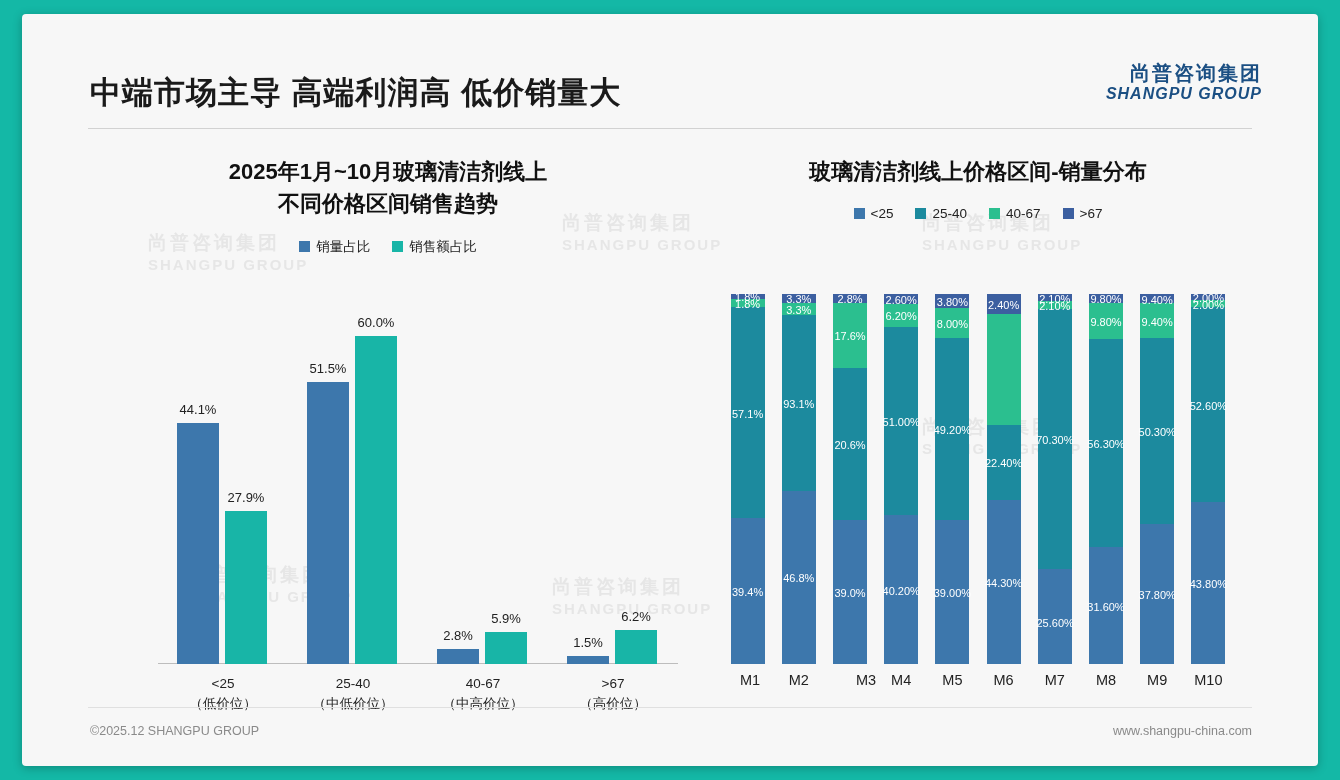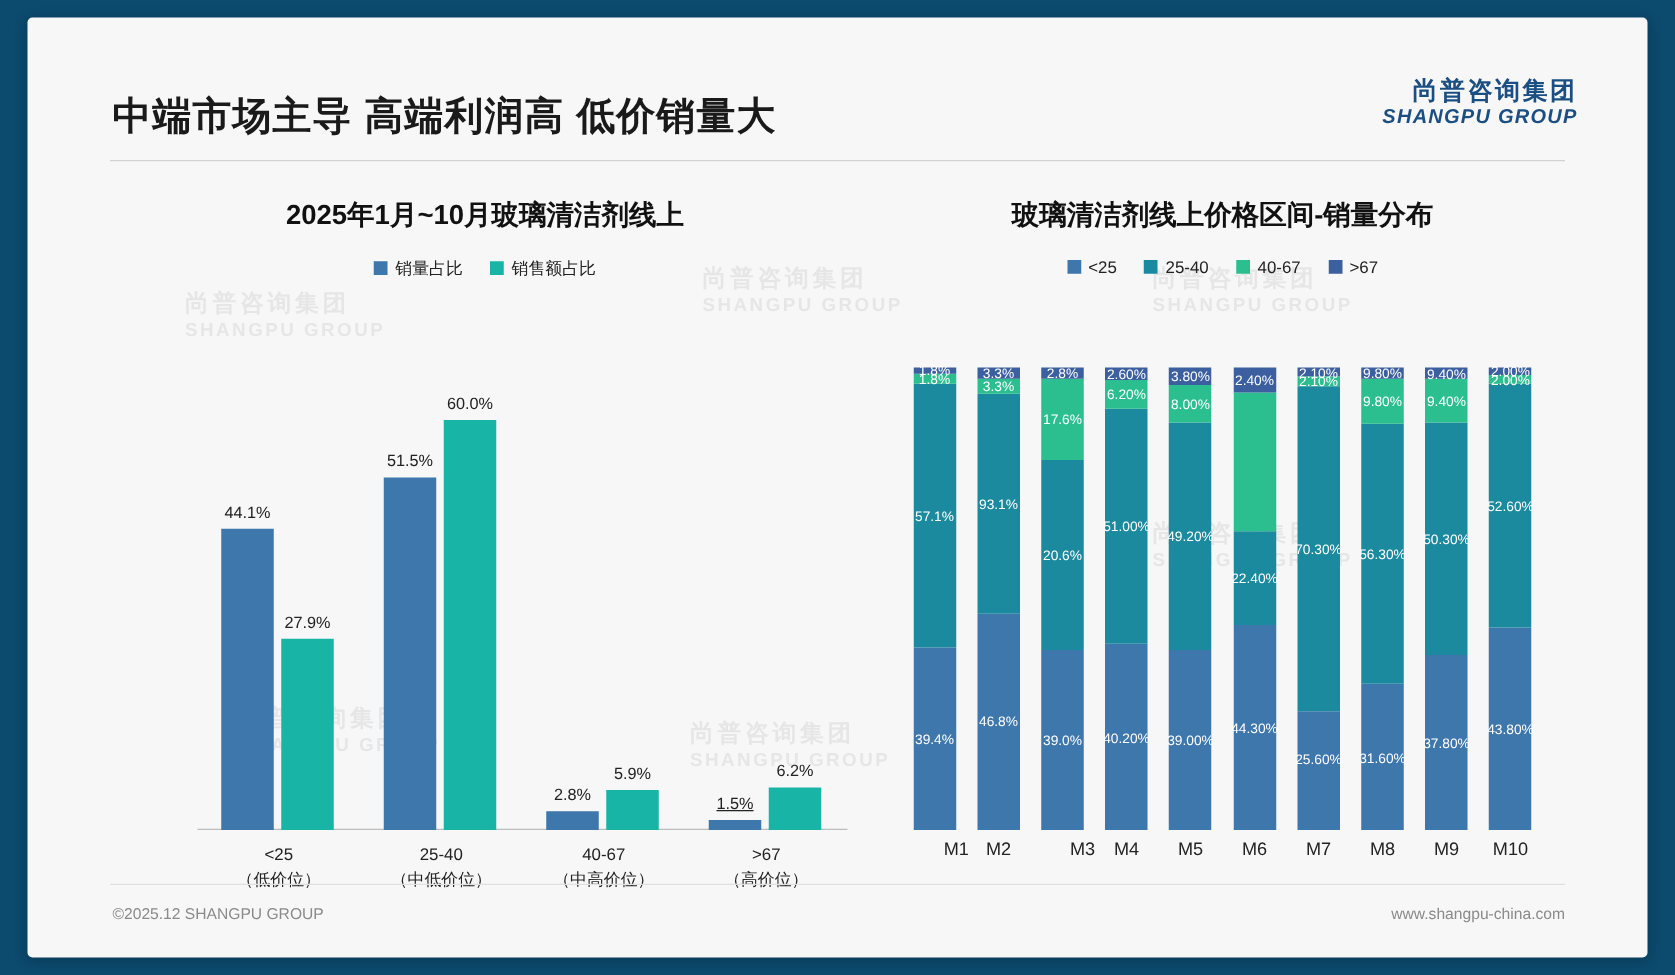--- a/index.html
+++ b/index.html
@@ -5,21 +5,21 @@
   html, body {
     margin: 0;
     padding: 0;
     background: #cfcfcf;
     font-family: "Liberation Sans", sans-serif;
   }
   #page {
     position: relative;
     width: 1340px;
     height: 780px;
-    background: #0c4a6e;
+    background: #14b8a6;
     overflow: hidden;
   }
   #slide {
     position: absolute;
     left: 22px;
     top: 14px;
     width: 1296px;
     height: 752px;
     background: #f7f7f7;
     border-radius: 4px;
@@ -251,20 +251,21 @@
       <div class="l2">SHANGPU GROUP</div>
     </div>
     <div class="wm" style="left:900px; top:400px;">
       <div class="l1">尚普咨询集团</div>
       <div class="l2">SHANGPU GROUP</div>
     </div>
 
     <div class="panel" id="panel-left">
       <div class="chart-title">
         <span>2025年1月~10月玻璃清洁剂线上</span>
+        <span class="l2">不同价格区间销售趋势</span>
       </div>
       <div class="legend" id="legend-left">
           <div class="legend-item">
             <span class="legend-swatch" style="background: rgb(61, 119, 172);"></span>
             <span>销量占比</span>
           </div>
           <div class="legend-item">
             <span class="legend-swatch" style="background: rgb(24, 181, 167);"></span>
             <span>销售额占比</span>
           </div>
@@ -289,21 +290,21 @@
           </div>
           <div class="gb-bar" style="left: 279px; height: 15.3176px; background: rgb(61, 119, 172);"></div>
           <div class="gb-label" style="left: 265px; bottom: 21.3176px;">2.8%</div>
           <div class="gb-bar" style="left: 327px; height: 32.2765px; background: rgb(24, 181, 167);"></div>
           <div class="gb-label" style="left: 313px; bottom: 38.2765px;">5.9%</div>
           <div class="cat-label" style="left: 265px;">
             <span>40-67</span>
             <span>（中高价位）</span>
           </div>
           <div class="gb-bar" style="left: 409px; height: 8.20588px; background: rgb(61, 119, 172);"></div>
-          <div class="gb-label" style="left: 395px; bottom: 14.2059px; text-decoration: underline;">1.5%</div>
+          <div class="gb-label" style="left: 395px; bottom: 14.2059px;">1.5%</div>
           <div class="gb-bar" style="left: 457px; height: 33.9176px; background: rgb(24, 181, 167);"></div>
           <div class="gb-label" style="left: 443px; bottom: 39.9176px;">6.2%</div>
           <div class="cat-label" style="left: 395px;">
             <span>&gt;67</span>
             <span>（高价位）</span>
           </div>
         </div>
     </div>
 
     <div class="panel" id="panel-right">
@@ -332,21 +333,21 @@
           <div class="sb-col" style="left: 8.6px;">
             <div class="sb-seg" style="height: 145.78px; bottom: 0px; background: rgb(61, 119, 172);"></div>
             <div class="sb-val" style="bottom: 65.89px;">39.4%</div>
             <div class="sb-seg" style="height: 211.27px; bottom: 145.78px; background: rgb(28, 138, 158);"></div>
             <div class="sb-val" style="bottom: 244.415px;">57.1%</div>
             <div class="sb-seg" style="height: 8.14px; bottom: 357.05px; background: rgb(43, 191, 143);"></div>
             <div class="sb-val" style="bottom: 354.12px;">1.8%</div>
             <div class="sb-seg" style="height: 4.81px; bottom: 365.19px; background: rgb(60, 95, 160);"></div>
             <div class="sb-val" style="bottom: 360.595px;">1.8%</div>
           </div>
-          <div class="sb-xlabel" style="left: 21px; text-align: center;">M1</div>
+          <div class="sb-xlabel" style="left: 6px; text-align: center;">M1</div>
           <div class="sb-col" style="left: 59.8px;">
             <div class="sb-seg" style="height: 173.16px; bottom: 0px; background: rgb(61, 119, 172);"></div>
             <div class="sb-val" style="bottom: 79.58px;">46.8%</div>
             <div class="sb-seg" style="height: 175.75px; bottom: 173.16px; background: rgb(28, 138, 158);"></div>
             <div class="sb-val" style="bottom: 254.035px;">93.1%</div>
             <div class="sb-seg" style="height: 12.58px; bottom: 348.91px; background: rgb(43, 191, 143);"></div>
             <div class="sb-val" style="bottom: 348.2px;">3.3%</div>
             <div class="sb-seg" style="height: 8.51px; bottom: 361.49px; background: rgb(60, 95, 160);"></div>
             <div class="sb-val" style="bottom: 358.745px;">3.3%</div>
           </div>
@@ -389,21 +390,21 @@
             <div class="sb-val" style="bottom: 74.955px;">44.30%</div>
             <div class="sb-seg" style="height: 75.48px; bottom: 163.91px; background: rgb(28, 138, 158);"></div>
             <div class="sb-val" style="bottom: 194.65px;">22.40%</div>
             <div class="sb-seg" style="height: 111px; bottom: 239.39px; background: rgb(43, 191, 143);"></div>
             <div class="sb-seg" style="height: 19.61px; bottom: 350.39px; background: rgb(60, 95, 160);"></div>
             <div class="sb-val" style="bottom: 353.195px;">2.40%</div>
           </div>
           <div class="sb-xlabel" style="left: 259.6px;">M6</div>
           <div class="sb-col" style="left: 315.8px;">
             <div class="sb-seg" style="height: 94.72px; bottom: 0px; background: rgb(61, 119, 172);"></div>
-            <div class="sb-val" style="bottom: 50px;">25.60%</div>
+            <div class="sb-val" style="bottom: 35px; text-align: right;">25.60%</div>
             <div class="sb-seg" style="height: 260.11px; bottom: 94.72px; background: rgb(28, 138, 158);"></div>
             <div class="sb-val" style="bottom: 217.775px;">70.30%</div>
             <div class="sb-seg" style="height: 7.77px; bottom: 354.83px; background: rgb(43, 191, 143);"></div>
             <div class="sb-val" style="bottom: 351.715px;">2.10%</div>
             <div class="sb-seg" style="height: 7.4px; bottom: 362.6px; background: rgb(60, 95, 160);"></div>
             <div class="sb-val" style="bottom: 359.3px;">2.10%</div>
           </div>
           <div class="sb-xlabel" style="left: 310.8px;">M7</div>
           <div class="sb-col" style="left: 367px;">
             <div class="sb-seg" style="height: 116.92px; bottom: 0px; background: rgb(61, 119, 172);"></div>

